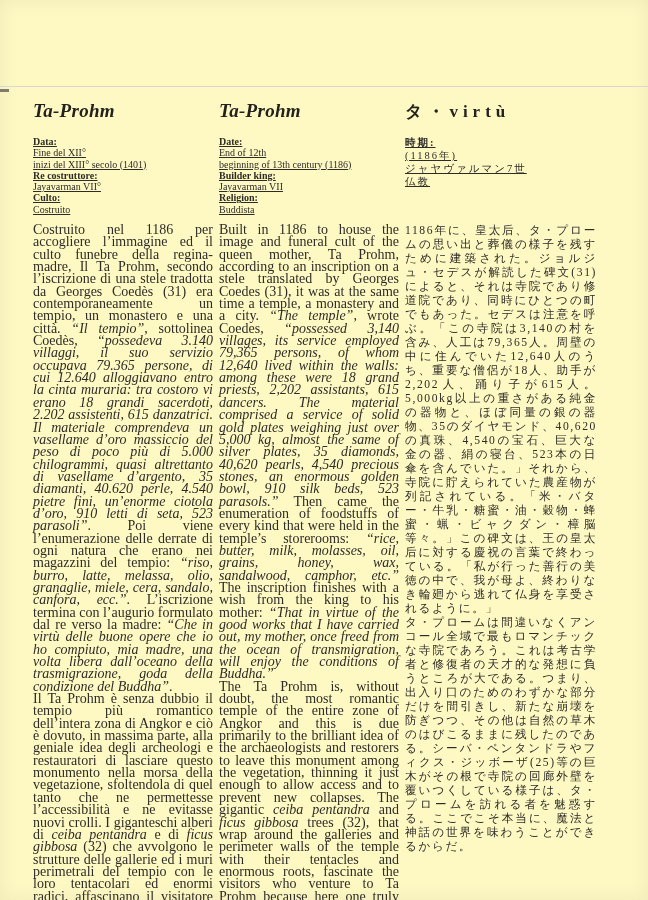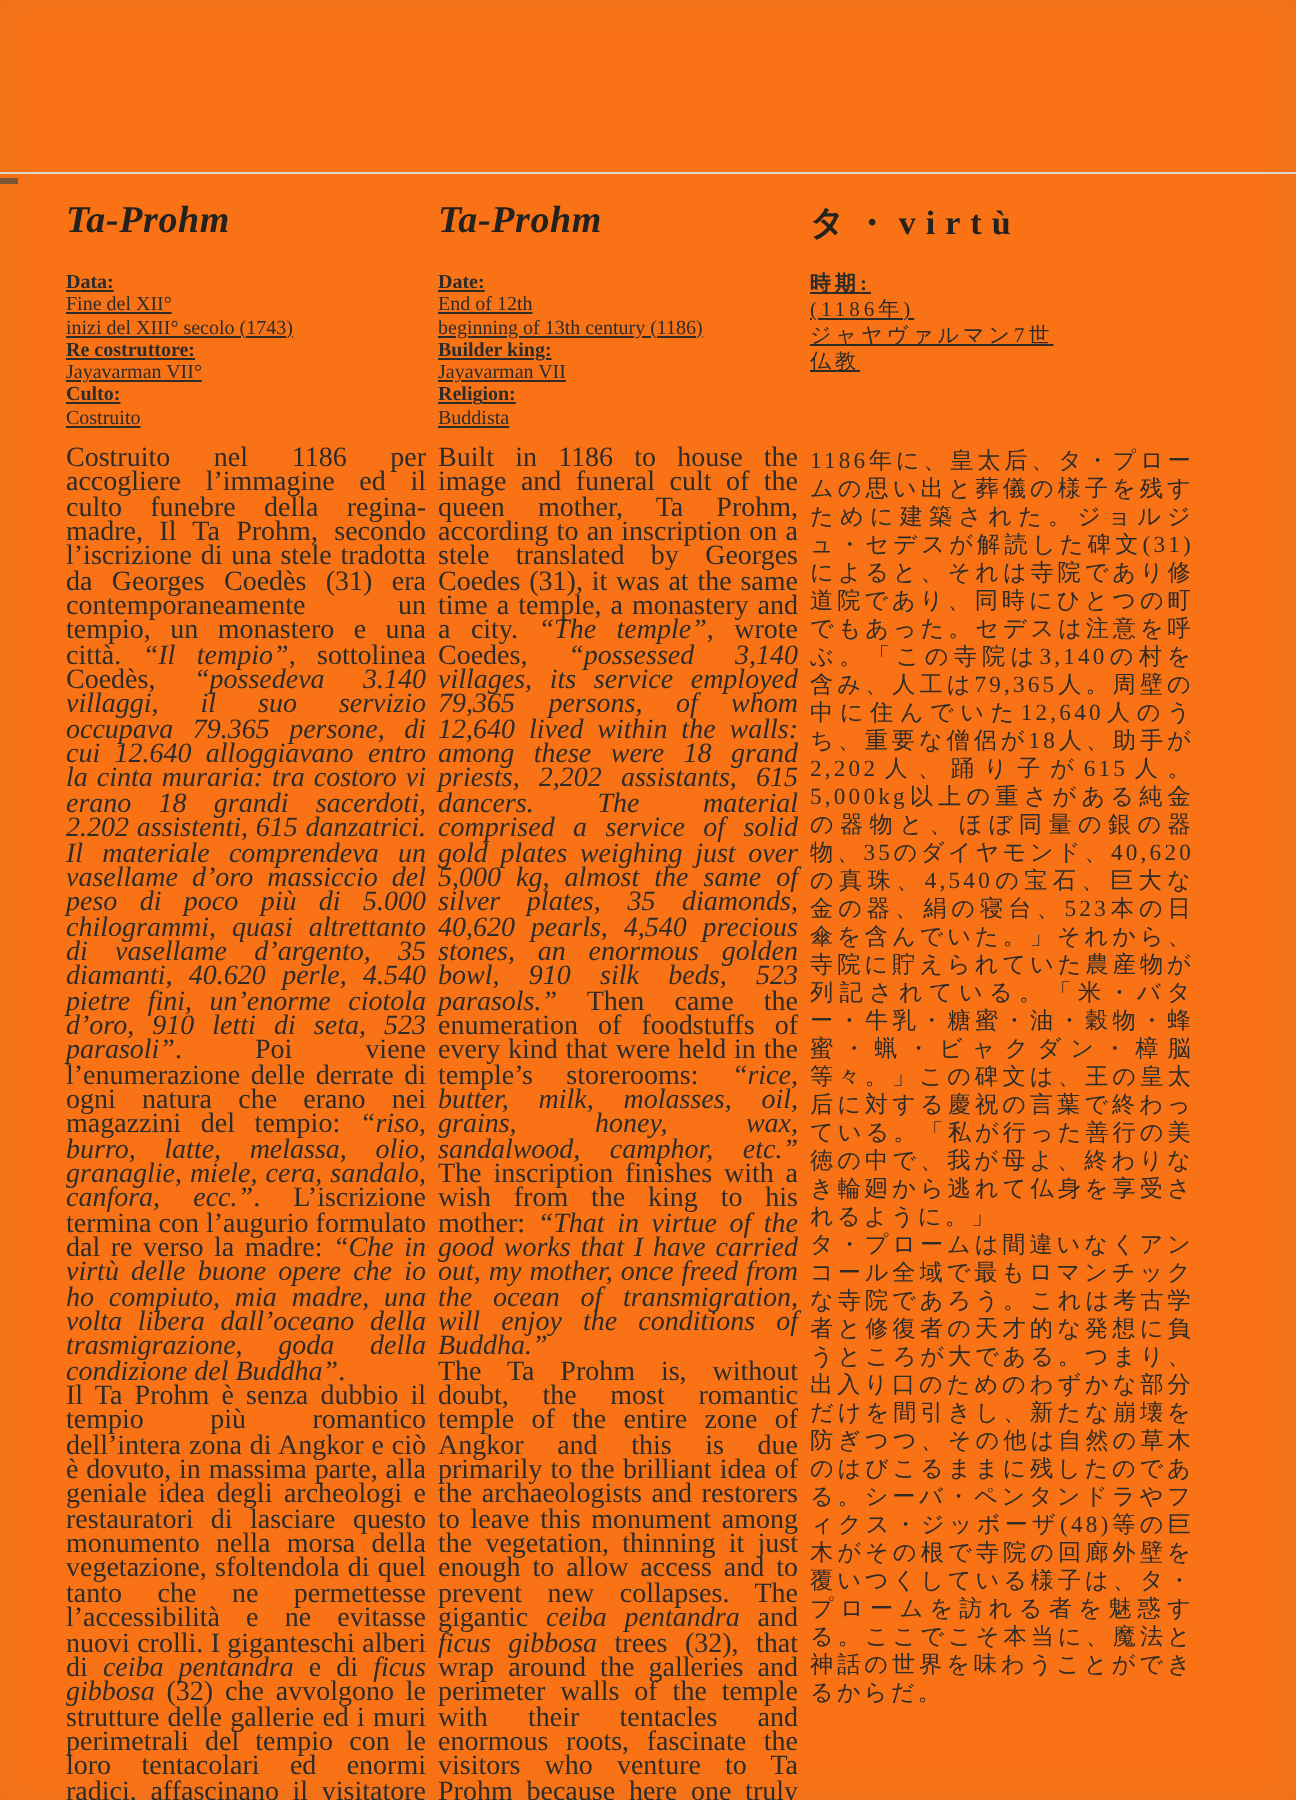--- a/index.html
+++ b/index.html
@@ -7,21 +7,21 @@
   body {
     background: #f3f2ed;
     font-family: "Liberation Serif", serif;
     color: #2e2c28;
     overflow: hidden;
   }
   .page {
     position: relative;
     width: 648px;
     height: 900px;
-    background: #f97316;
+    background: #fef9c3;
     box-shadow: inset 0 0 18px rgba(120,115,100,0.12);
   }
   .top-rule {
     position: absolute;
     top: 86px; left: 0;
     width: 648px; height: 1px;
     background: #d9d7cf;
   }
   .scan-mark {
     position: absolute;
@@ -90,21 +90,21 @@
   <div class="top-rule"></div>
   <div class="scan-mark"></div>
 
   <div class="columns">
 
     <section class="col">
       <h1 class="col-title">Ta-Prohm</h1>
       <div class="meta">
           <div class="meta-line bold">Data:</div>
           <div class="meta-line">Fine del XII°</div>
-          <div class="meta-line">inizi del XIII° secolo (1743)</div>
+          <div class="meta-line">inizi del XIII° secolo (1401)</div>
           <div class="meta-line bold">Re costruttore:</div>
           <div class="meta-line">Jayavarman VII°</div>
           <div class="meta-line bold">Culto:</div>
           <div class="meta-line">Costruito</div>
         </div>
       <div class="body">
           <p class="body-par"><span>Costruito nel 1186 per accogliere l’immagine ed il culto funebre della regina-madre, Il Ta Prohm, secondo l’iscrizione di una stele tradotta da Georges Coedès (31) era contemporaneamente un tempio, un monastero e una città. </span><span class="it">“Il tempio”</span><span>, sottolinea Coedès, </span><span class="it">“possedeva 3.140 villaggi, il suo servizio occupava 79.365 persone, di cui 12.640 alloggiavano entro la cinta muraria: tra costoro vi erano 18 grandi sacerdoti, 2.202 assistenti, 615 danzatrici. Il materiale comprendeva un vasellame d’oro massiccio del peso di poco più di 5.000 chilogrammi, quasi altrettanto di vasellame d’argento, 35 diamanti, 40.620 perle, 4.540 pietre fini, un’enorme ciotola d’oro, 910 letti di seta, 523 parasoli”</span><span>. Poi viene l’enumerazione delle derrate di ogni natura che erano nei magazzini del tempio: </span><span class="it">“riso, burro, latte, melassa, olio, granaglie, miele, cera, sandalo, canfora, ecc.”</span><span>. L’iscrizione termina con l’augurio formulato dal re verso la madre: </span><span class="it">“Che in virtù delle buone opere che io ho compiuto, mia madre, una volta libera dall’oceano della trasmigrazione, goda della condizione del Buddha”</span><span>.</span></p>
           <p class="body-par"><span>Il Ta Prohm è senza dubbio il tempio più romantico dell’intera zona di Angkor e ciò è dovuto, in massima parte, alla geniale idea degli archeologi e restauratori di lasciare questo monumento nella morsa della vegetazione, sfoltendola di quel tanto che ne permettesse l’accessibilità e ne evitasse nuovi crolli. I giganteschi alberi di </span><span class="it">ceiba pentandra</span><span> e di </span><span class="it">ficus gibbosa</span><span> (32) che avvolgono le strutture delle gallerie ed i muri perimetrali del tempio con le loro tentacolari ed enormi radici, affascinano il visitatore che si avventura nel Ta Prohm perché veramente qui si respira un’atmosfera di magia e di mistero.</span></p>
         </div>
     </section>
@@ -129,18 +129,18 @@
     <section class="col jp">
       <h1 class="col-title">タ・virtù</h1>
       <div class="meta">
           <div class="meta-line bold">時期:</div>
           <div class="meta-line">(1186年)</div>
           <div class="meta-line">ジャヤヴァルマン7世</div>
           <div class="meta-line">仏教</div>
         </div>
       <div class="body">
           <p class="body-par"><span>1186年に、皇太后、タ・プロームの思い出と葬儀の様子を残すために建築された。ジョルジュ・セデスが解読した碑文(31)によると、それは寺院であり修道院であり、同時にひとつの町でもあった。セデスは注意を呼ぶ。「この寺院は3,140の村を含み、人工は79,365人。周壁の中に住んでいた12,640人のうち、重要な僧侶が18人、助手が2,202人、踊り子が615人。5,000kg以上の重さがある純金の器物と、ほぼ同量の銀の器物、35のダイヤモンド、40,620の真珠、4,540の宝石、巨大な金の器、絹の寝台、523本の日傘を含んでいた。」それから、寺院に貯えられていた農産物が列記されている。「米・バター・牛乳・糖蜜・油・穀物・蜂蜜・蝋・ビャクダン・樟脳等々。」この碑文は、王の皇太后に対する慶祝の言葉で終わっている。「私が行った善行の美徳の中で、我が母よ、終わりなき輪廻から逃れて仏身を享受されるように。」</span></p>
-          <p class="body-par"><span>タ・プロームは間違いなくアンコール全域で最もロマンチックな寺院であろう。これは考古学者と修復者の天才的な発想に負うところが大である。つまり、出入り口のためのわずかな部分だけを間引きし、新たな崩壊を防ぎつつ、その他は自然の草木のはびこるままに残したのである。シーバ・ペンタンドラやフィクス・ジッボーザ(48)等の巨木がその根で寺院の回廊外壁を覆いつくしている様子は、タ・プロームを訪れる者を魅惑する。ここでこそ本当に、魔法と神話の世界を味わうことができるからだ。</span></p>
+          <p class="body-par"><span>タ・プロームは間違いなくアンコール全域で最もロマンチックな寺院であろう。これは考古学者と修復者の天才的な発想に負うところが大である。つまり、出入り口のためのわずかな部分だけを間引きし、新たな崩壊を防ぎつつ、その他は自然の草木のはびこるままに残したのである。シーバ・ペンタンドラやフィクス・ジッボーザ(25)等の巨木がその根で寺院の回廊外壁を覆いつくしている様子は、タ・プロームを訪れる者を魅惑する。ここでこそ本当に、魔法と神話の世界を味わうことができるからだ。</span></p>
         </div>
     </section>
 
   </div>
 </div>
 
 </body></html>

